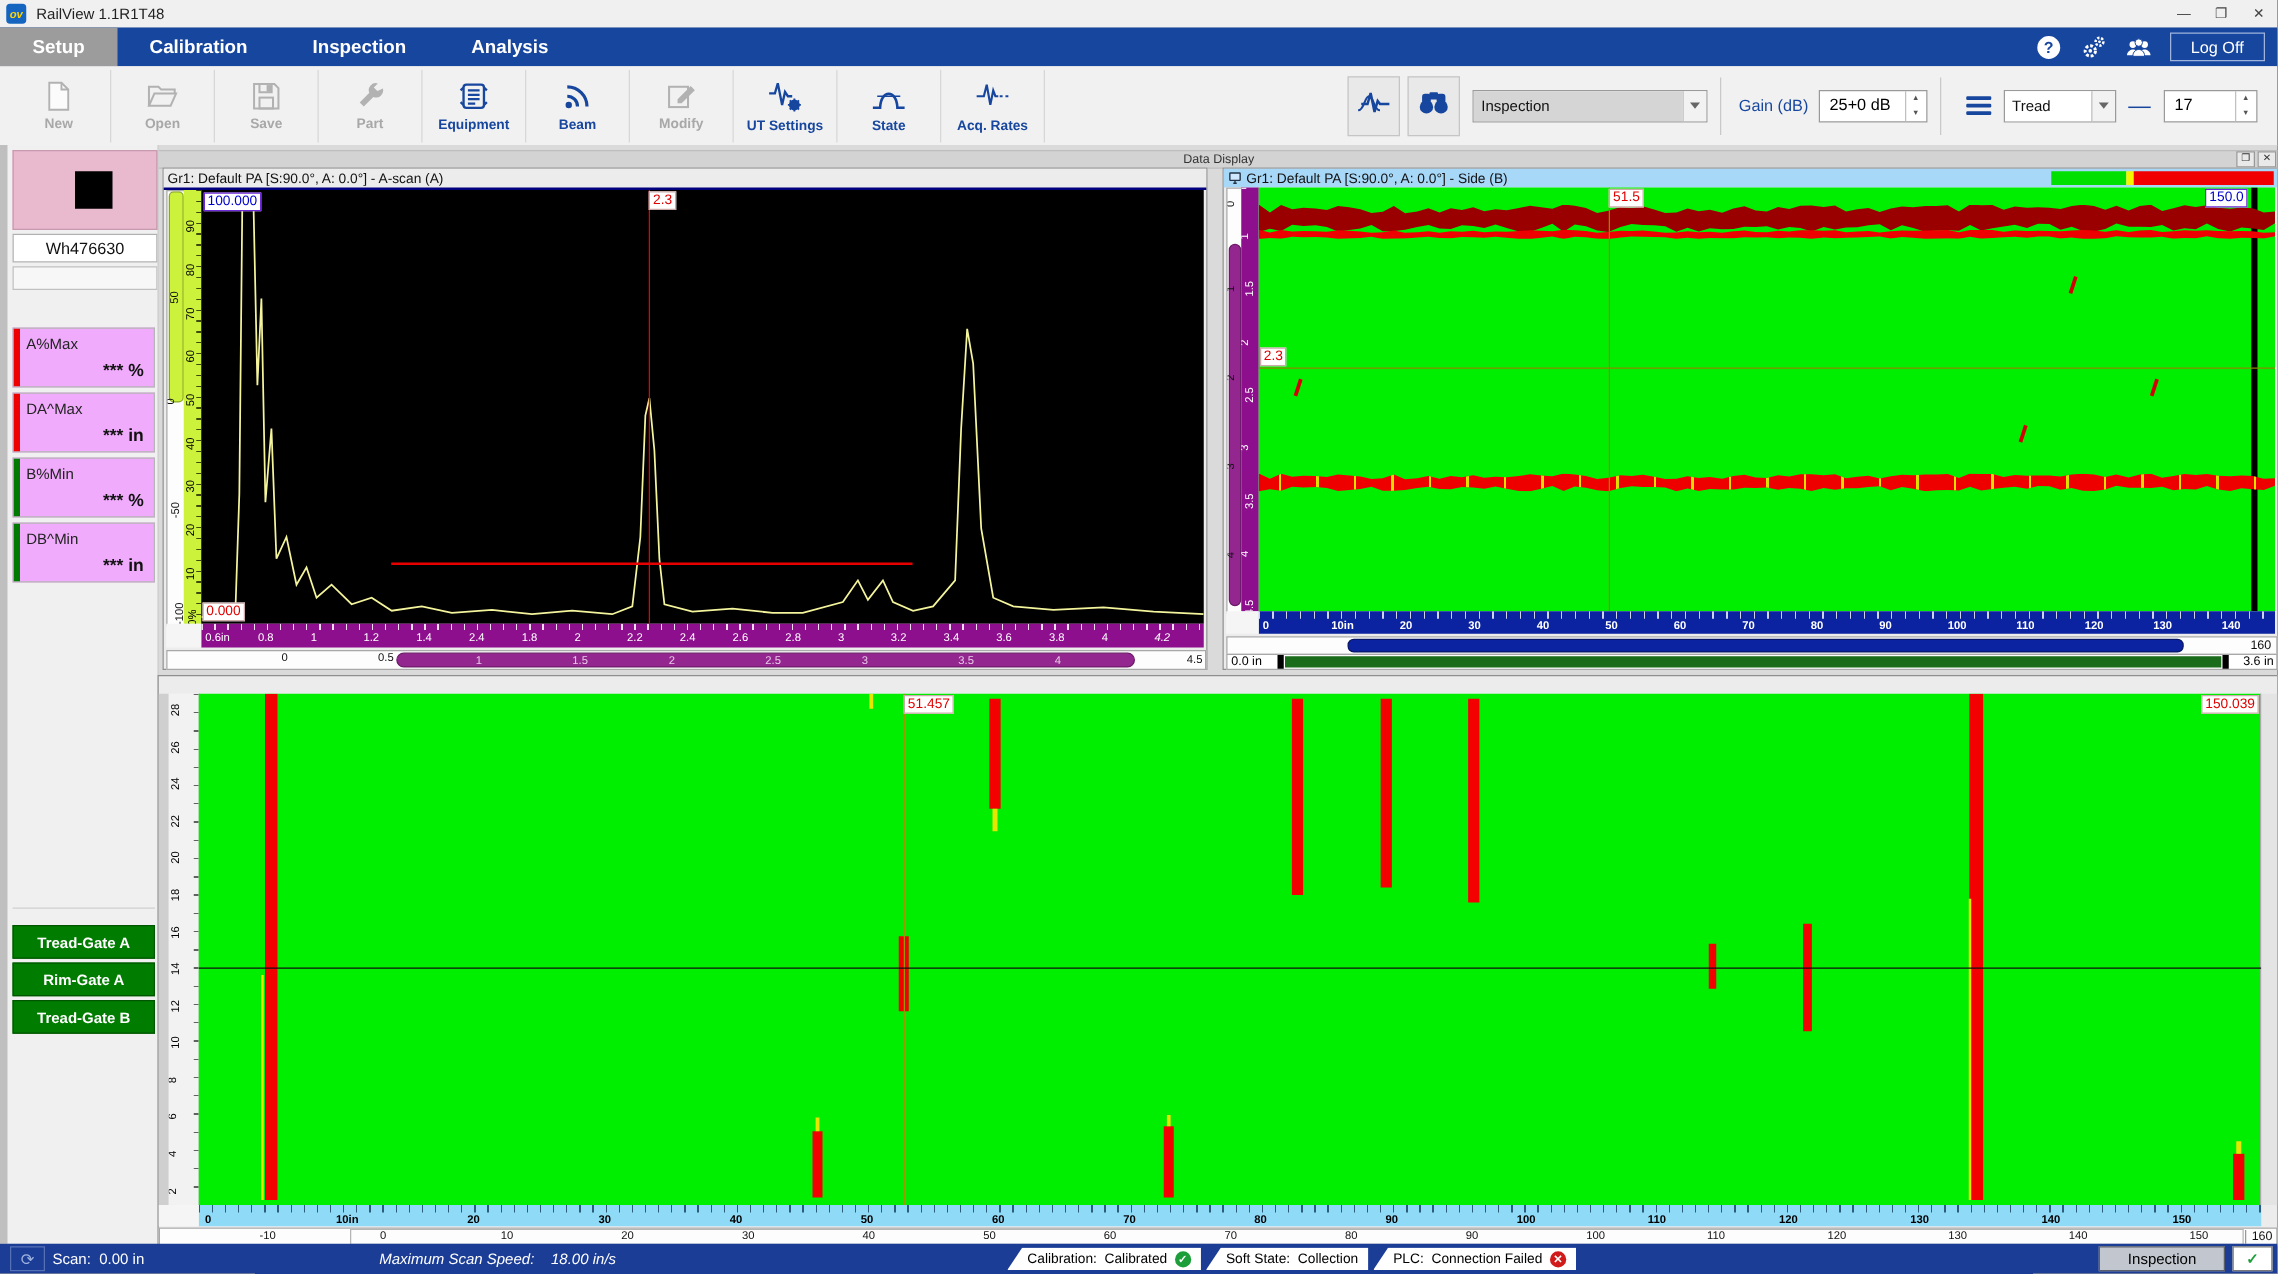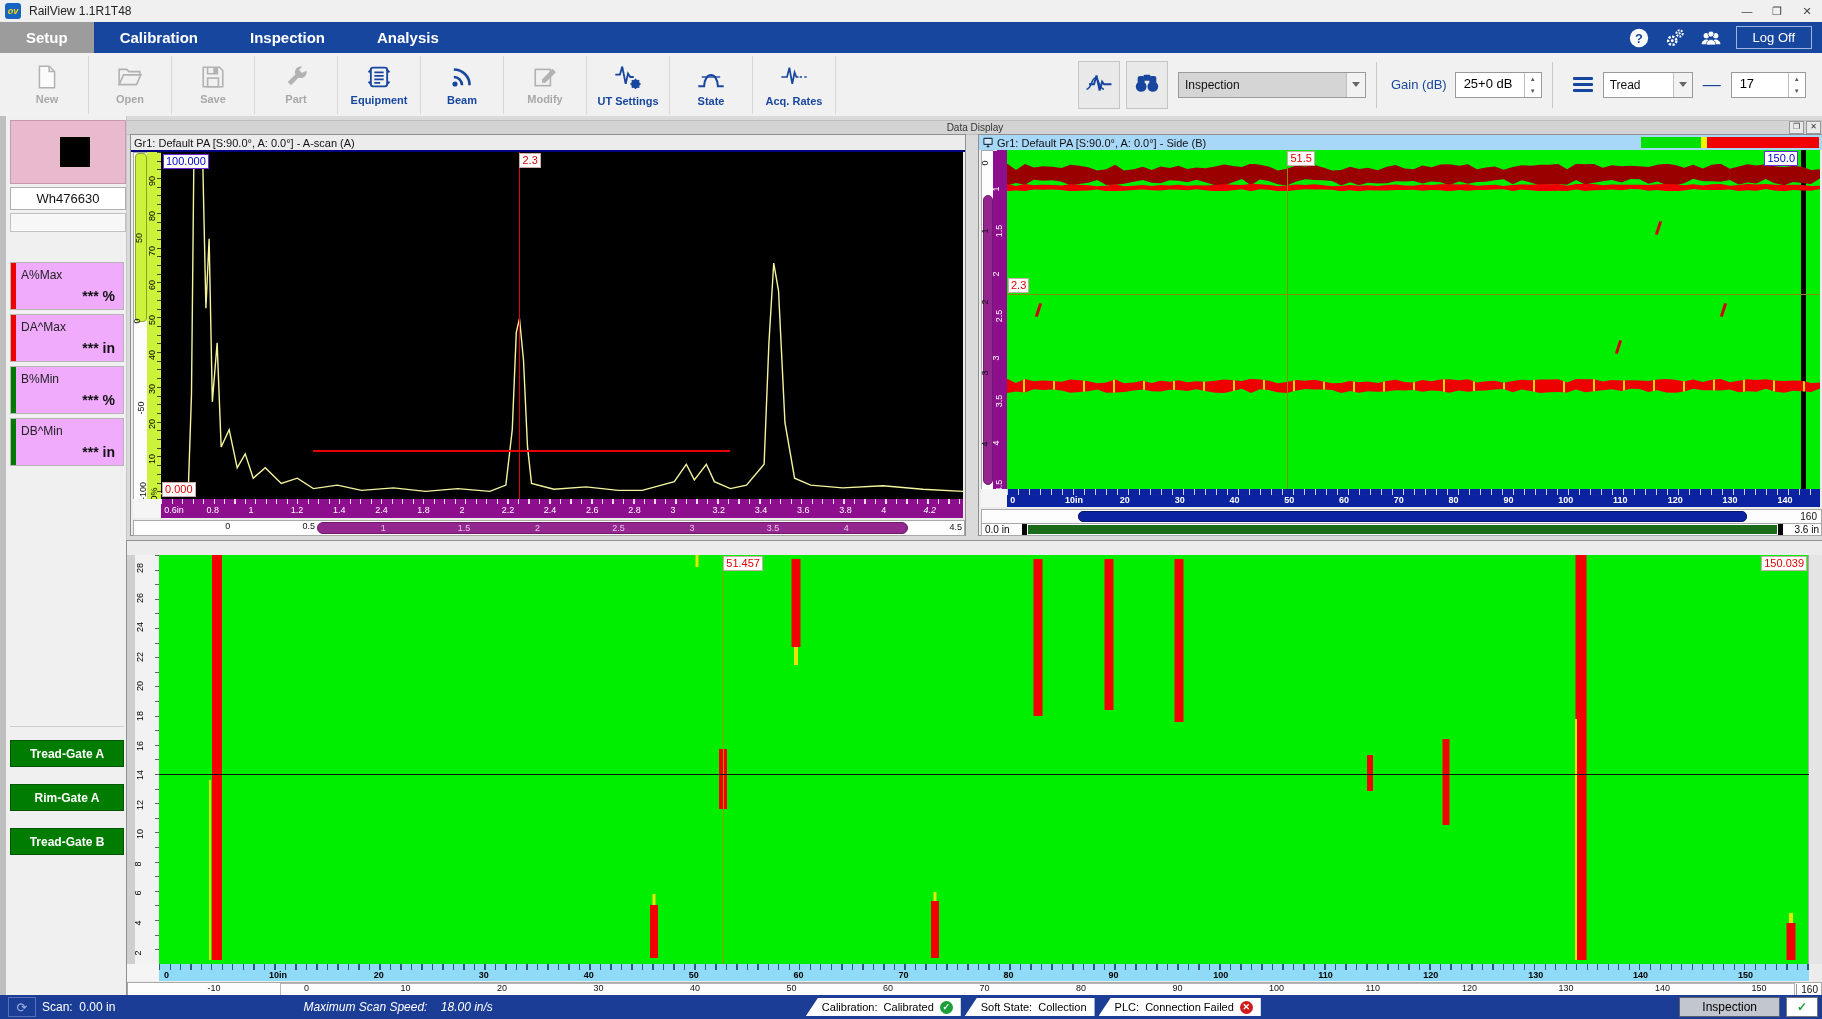--- a/index.html
+++ b/index.html
@@ -50,21 +50,21 @@
   .pinkbox{position:absolute;left:10px;top:4px;width:114px;height:62px;background:#e9b9ce;border:1px solid #c79aae;display:flex;align-items:center;justify-content:center;}
   .pinkbox .sq{width:30px;height:30px;background:#000;margin-left:14px;}
   .idbox{position:absolute;left:10px;top:71px;width:114px;height:21px;background:#fff;border:1px solid #b0b0b0;font-size:13px;display:flex;align-items:center;justify-content:center;color:#111;}
   .emptybox{position:absolute;left:10px;top:97px;width:114px;height:17px;background:#f7f7f7;border:1px solid #c0c0c0;}
   .meas-list{position:absolute;left:10px;top:146px;width:114px;display:flex;flex-direction:column;gap:4px;}
   .measbox{position:relative;height:46px;background:#f0abfc;border:1px solid #b5b5b5;}
   .measbox .stripe{position:absolute;left:0;top:0;width:5px;height:100%;}
   .measbox .mname{position:absolute;left:10px;top:5px;font-size:12px;color:#222;}
   .measbox .mval{position:absolute;right:8px;bottom:5px;font-size:14px;font-weight:bold;color:#111;}
   .divider{position:absolute;left:10px;top:610px;width:114px;height:1px;background:#cfcfcf;}
-  .gate-list{position:absolute;left:10px;top:624px;width:114px;display:flex;flex-direction:column;gap:17px;}
+  .gate-list{position:absolute;left:10px;top:624px;width:114px;display:flex;flex-direction:column;gap:3px;}
   .gatebtn{height:25px;background:#007d00;border:1px solid #005500;color:#fff;font-weight:bold;font-size:12px;display:flex;align-items:center;justify-content:center;}
   
   .panel{position:absolute;background:#ececec;border:1px solid #8f8f8f;}
   .ptitle{position:absolute;left:0;top:0;width:100%;height:15px;background:#ececec;font-size:11px;color:#111;display:flex;align-items:center;padding-left:3px;box-sizing:border-box;white-space:nowrap;}
   .ptitle.blue{background:#a8d8f8;}
   .legend{position:absolute;right:3px;top:2px;height:11px;display:flex;}
   .blueline{position:absolute;left:0;top:15px;width:100%;height:2px;background:#00007f;}
   .plot{position:absolute;overflow:hidden;}
   .lbl{position:absolute;font-size:11px;background:#fff;padding:0 2px;line-height:13px;white-space:nowrap;}
   .lbl.bluetxt{color:#0000cc;border:1px solid #6d28d9;}

